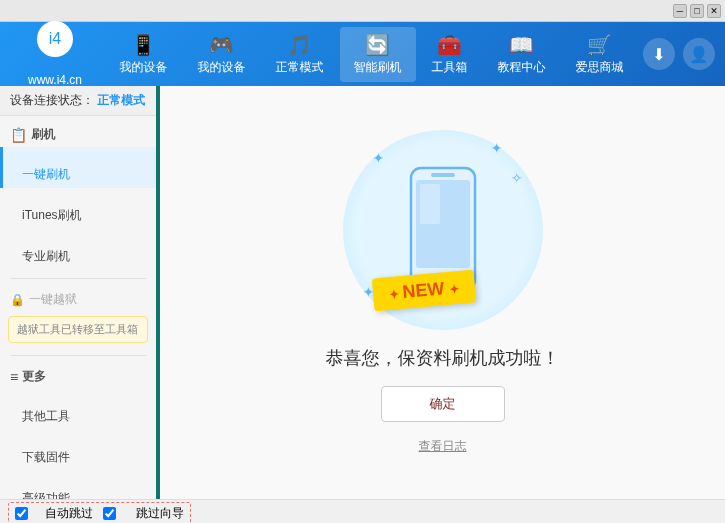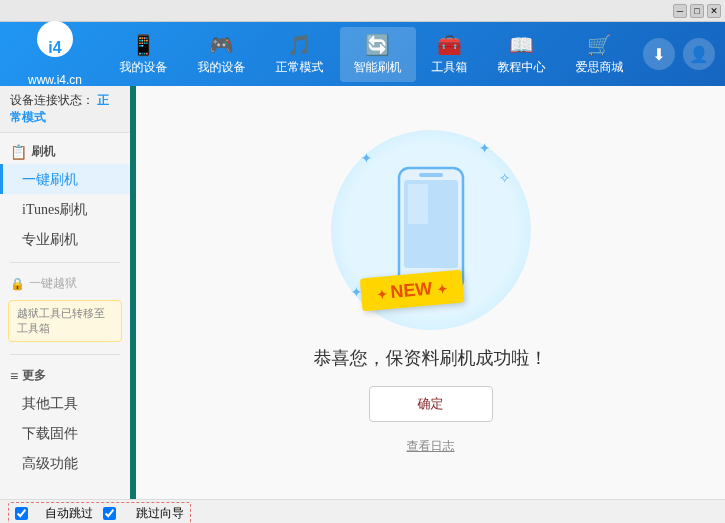--- a/index.html
+++ b/index.html
@@ -53,25 +53,25 @@
       flex-direction: column;
       align-items: center;
       color: white;
     }
     .logo-circle {
       width: 36px;
       height: 36px;
       background: white;
       border-radius: 50%;
       display: flex;
-      align-items: flex-end;
+      align-items: center;
       justify-content: center;
       color: #2196F3;
       font-size: 16px;
-      font-weight: bold;
+      font-weight: normal;
     }
     .logo-text {
       color: white;
       font-size: 12px;
       margin-top: 16px;
     }
     .nav-items {
       flex: 1;
       display: flex;
       align-items: center;
@@ -113,23 +113,23 @@
     }
 
     
     .main {
       display: flex;
       height: calc(523px - 22px - 64px - 24px);
     }
 
     
     .sidebar {
-      width: 136px;
+      width: 160px;
       background: #f5f5f5;
-      border-right: 6px solid #0f766e;
+      border-right: 4px solid #0f766e;
       overflow-y: auto;
     }
     .status-bar-top {
       padding: 6px 10px;
       font-size: 12px;
       color: #333;
       border-bottom: 1px solid #e0e0e0;
       background: #f0f0f0;
     }
     .status-normal {
@@ -145,25 +145,24 @@
       padding: 4px 10px;
       font-size: 12px;
       color: #555;
       font-weight: bold;
     }
     .sidebar-section-icon {
       margin-right: 4px;
       font-size: 14px;
     }
     .sidebar-item {
-      padding: 7px 10px 5px 22px;
-      font-size: 14px;
+      padding: 19px 10px 5px 22px;
+      font-size: 12px;
       color: #444;
       cursor: pointer;
-      font-family: Liberation Serif, serif;
     }
     .sidebar-item.active {
       color: #2196F3;
       background: #e3f2fd;
       border-left: 3px solid #2196F3;
       padding-left: 19px;
     }
     .sidebar-divider {
       height: 1px;
       background: #e0e0e0;

